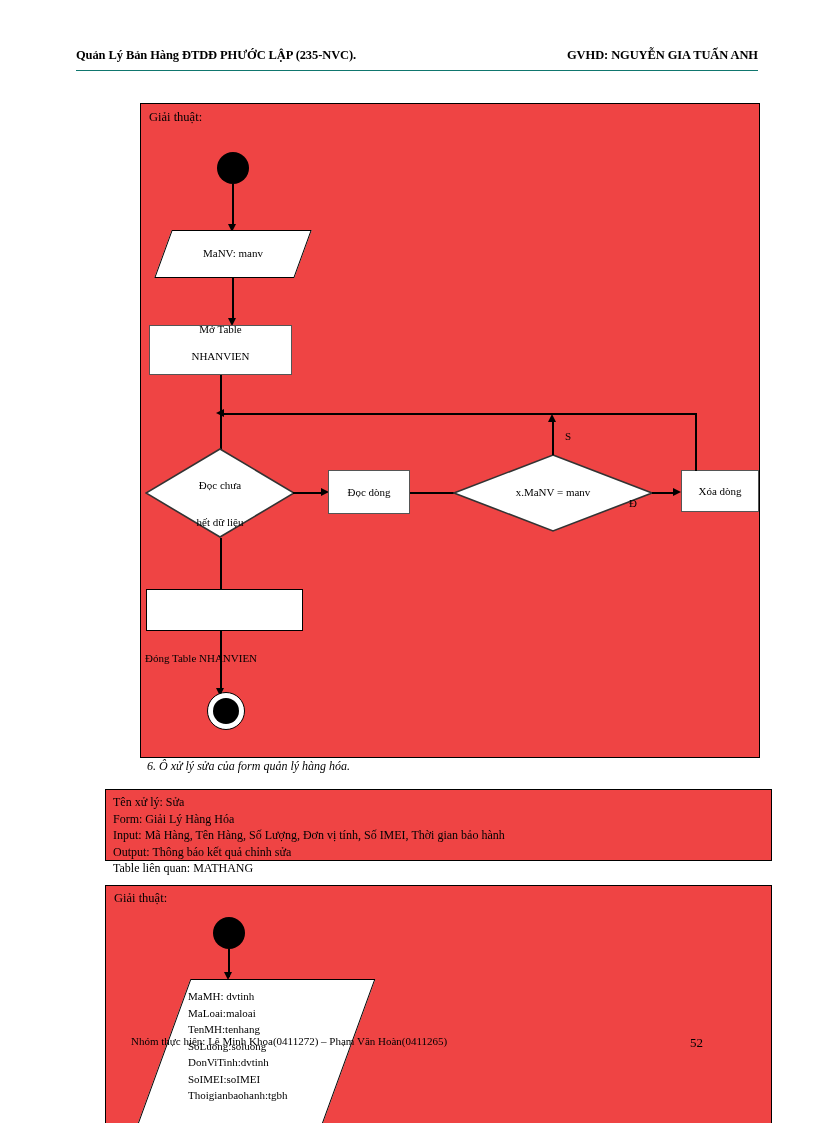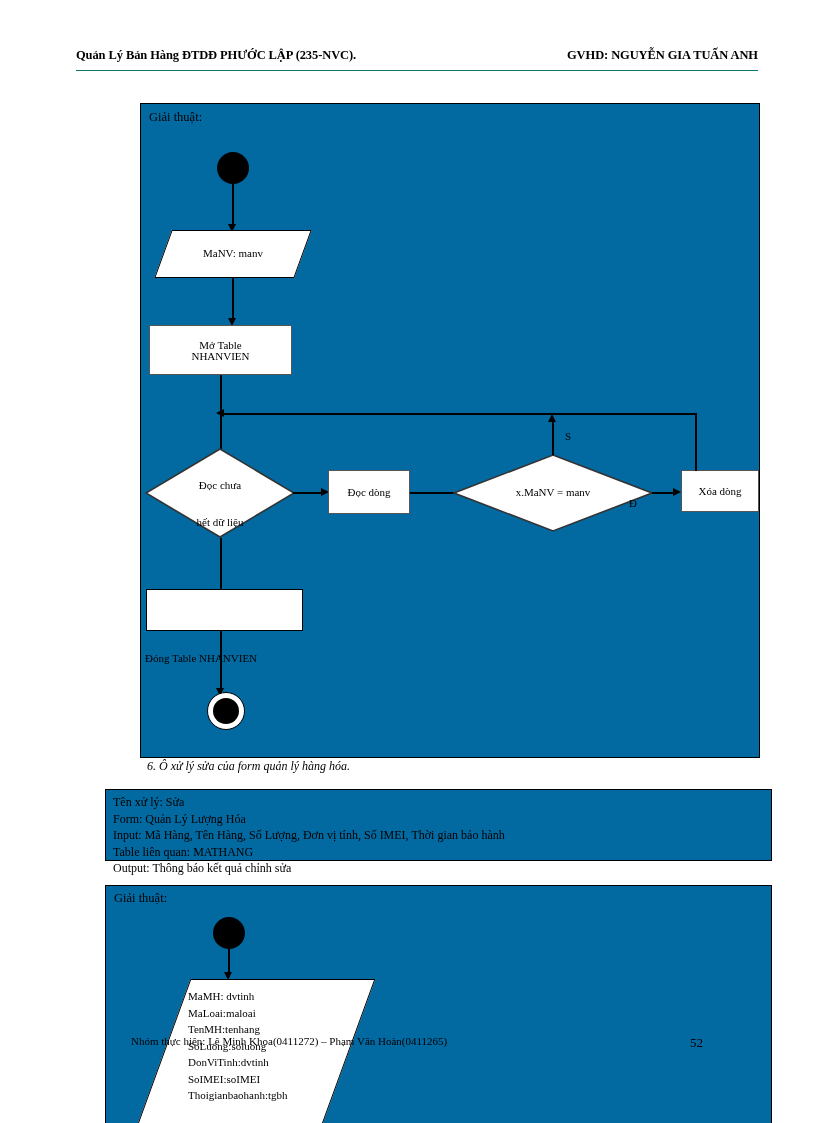--- a/index.html
+++ b/index.html
@@ -42,21 +42,21 @@
     font-weight: bold;
     white-space: nowrap;
     letter-spacing: -0.1px;
   }
 
   
   .frame {
     position: absolute;
     border: 1px solid #000;
     box-sizing: border-box;
-    background: #0369a1;
+    background: #ef4444;
   }
 
   
   #chart-box-1 {
     left: 140px;
     top: 103px;
     width: 620px;
     height: 655px;
   }
   .algo-label {
@@ -259,21 +259,21 @@
     <div class="ln ln-v" style="left:91px; top:80px; height:44px;"></div>
     <div class="arrow-down" style="left:87px; top:120px;"></div>
 
     <div class="para" style="left:22px; top:126px; width:140px; height:48px;"></div>
     <div class="node-text" style="left:22px; top:143px; width:140px;">MaNV: manv</div>
 
     <div class="ln ln-v" style="left:91px; top:174px; height:44px;"></div>
     <div class="arrow-down" style="left:87px; top:214px;"></div>
 
     <div class="rect" style="left:8px; top:221px; width:143px; height:50px;"></div>
-    <div class="node-text" style="left:8px; top:235px; width:143px;">Mở Table</div>
+    <div class="node-text" style="left:8px; top:219px; width:143px;">Mở Table</div>
     <div class="node-text" style="left:8px; top:246px; width:143px;">NHANVIEN</div>
 
     <div class="ln ln-v" style="left:79px; top:271px; height:39px;"></div>
 
     <div class="ln ln-h" style="left:79px; top:309px; width:476px;"></div>
     <div class="arrow-left" style="left:75px; top:305px;"></div>
 
     <div class="ln ln-v" style="left:79px; top:309px; height:37px;"></div>
 
     <div class="diamond" style="left:4px; top:344px; width:150px; height:90px;">
@@ -323,24 +323,24 @@
 
     <div class="end-node" style="left:66px; top:588px; width:38px; height:38px;"></div>
   </div>
 </div>
 
 <div class="caption">6. Ô xử lý sửa của form quản lý hàng hóa.</div>
 
 <div class="frame" id="info-box">
   <div class="info-lines">
     <div>Tên xử lý: Sửa</div>
-    <div>Form: Quản Lý Lượng Hóa</div>
+    <div>Form: Giải Lý Hàng Hóa</div>
     <div>Input: Mã Hàng, Tên Hàng, Số Lượng, Đơn vị tính, Số IMEI, Thời gian bảo hành</div>
+    <div>Output: Thông báo kết quả chỉnh sửa</div>
     <div>Table liên quan: MATHANG</div>
-    <div>Output: Thông báo kết quả chỉnh sửa</div>
   </div>
 </div>
 
 <div class="frame" id="chart-box-2">
 
   <div class="algo-label" style="left:8px; top:5px;">Giải thuật:</div>
 
   <div class="fc">
 
     <div class="start-dot" style="left:107px; top:31px; width:32px; height:32px;"></div>

